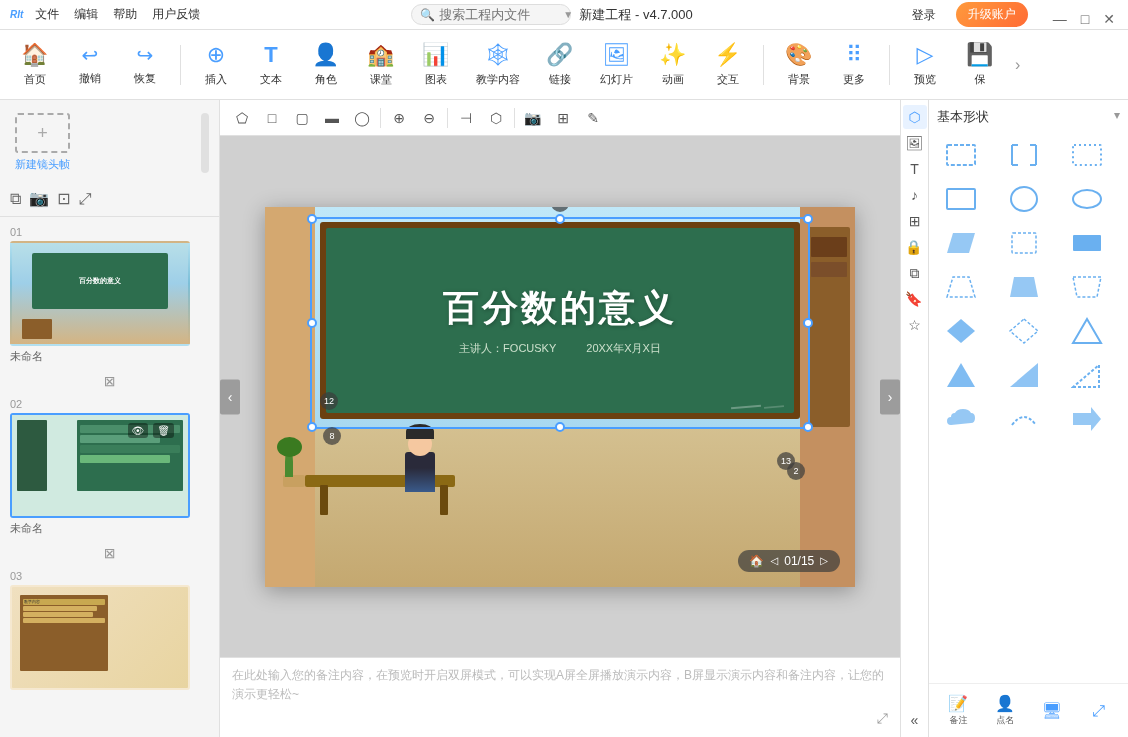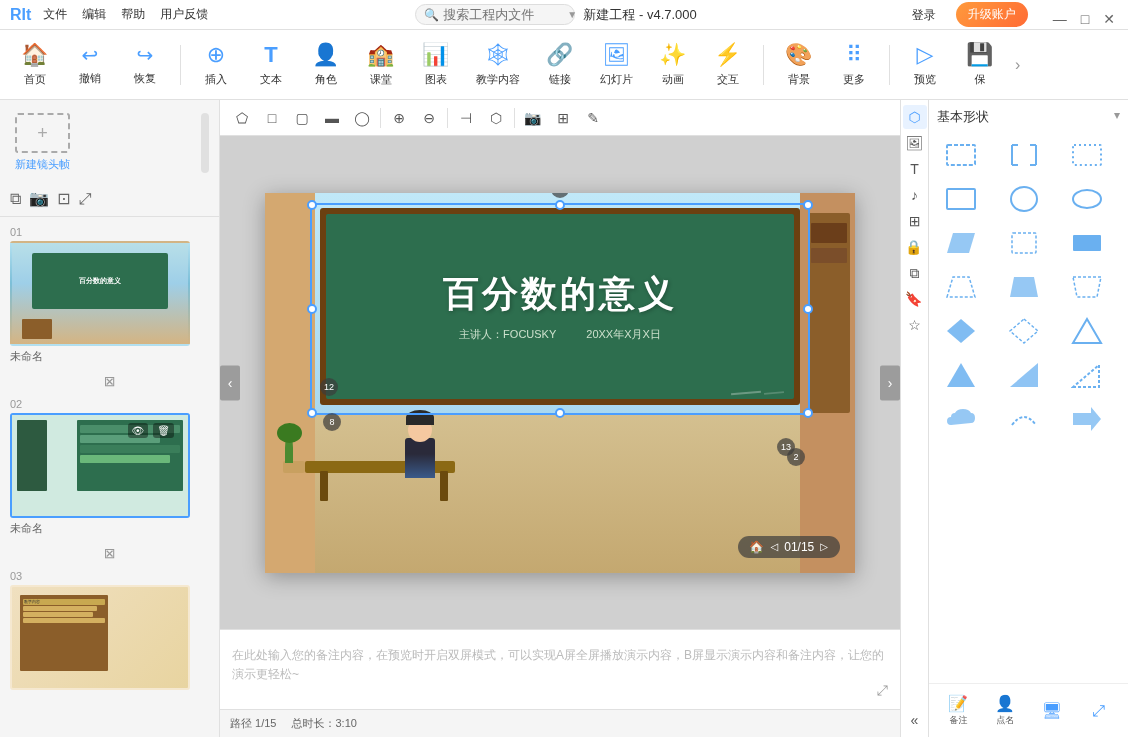--- a/index.html
+++ b/index.html
@@ -10,21 +10,21 @@
       height: 30px;
       background: #ffffff;
       display: flex;
       align-items: center;
       justify-content: space-between;
       padding: 0 10px;
       border-bottom: 1px solid #e0e0e0;
       user-select: none;
     }
     .title-bar-left { display: flex; align-items: center; gap: 12px; }
-    .title-bar-logo { font-weight: bold; font-size: 16px; color: #4a9eff; }
+    .title-bar-logo { font-weight: bold; font-size: 10px; color: #4a9eff; font-style: italic; }
     .title-bar-menu { display: flex; gap: 15px; font-size: 12px; color: #333; }
     .title-bar-menu span { cursor: pointer; }
     .title-bar-center { display: flex; align-items: center; gap: 8px; }
     .title-text { font-size: 13px; color: #333; text-align: right; }
     .search-box {
       display: flex; align-items: center;
       background: #f5f5f5; border: 1px solid #ddd;
       border-radius: 15px; padding: 2px 8px; gap: 4px;
       width: 160px;
     }
@@ -178,21 +178,21 @@
       font-size: 12px;
       display: flex; align-items: center; gap: 6px;
       z-index: 10;
     }
     
     
     .notes-area {
       height: 80px;
       background: white;
       border-top: 1px solid #e0e0e0;
-      padding: 16px 12px;
+      padding: 8px 12px;
       color: #999;
       font-size: 12px;
       line-height: 1.6;
       position: relative;
     }
     .notes-expand { position: absolute; bottom: 8px; right: 12px; cursor: pointer; color: #999; font-size: 14px; }
 
     
     .status-bar {
       height: 28px;
@@ -561,24 +561,20 @@
       </div>
 
       <div class="canvas-nav canvas-nav-next">›</div>
     </div>
 
     <div class="notes-area">
       <span style="color:#bbb;">在此处输入您的备注内容，在预览时开启双屏模式，可以实现A屏全屏播放演示内容，B屏显示演示内容和备注内容，让您的演示更轻松~</span>
       <span class="notes-expand">⤢</span>
     </div>
 
-    <div class="status-bar">
-      <span>路径 1/15</span>
-      <span>总时长：3:10</span>
-    </div>
   </div>
 
   <div class="right-sidebar">
     <div class="sidebar-icon-btn active">⬡</div>
     <div class="sidebar-icon-btn">🖼</div>
     <div class="sidebar-icon-btn">T</div>
     <div class="sidebar-icon-btn">♪</div>
     <div class="sidebar-icon-btn">⊞</div>
     <div class="sidebar-icon-btn">🔒</div>
     <div class="sidebar-icon-btn">⧉</div>

